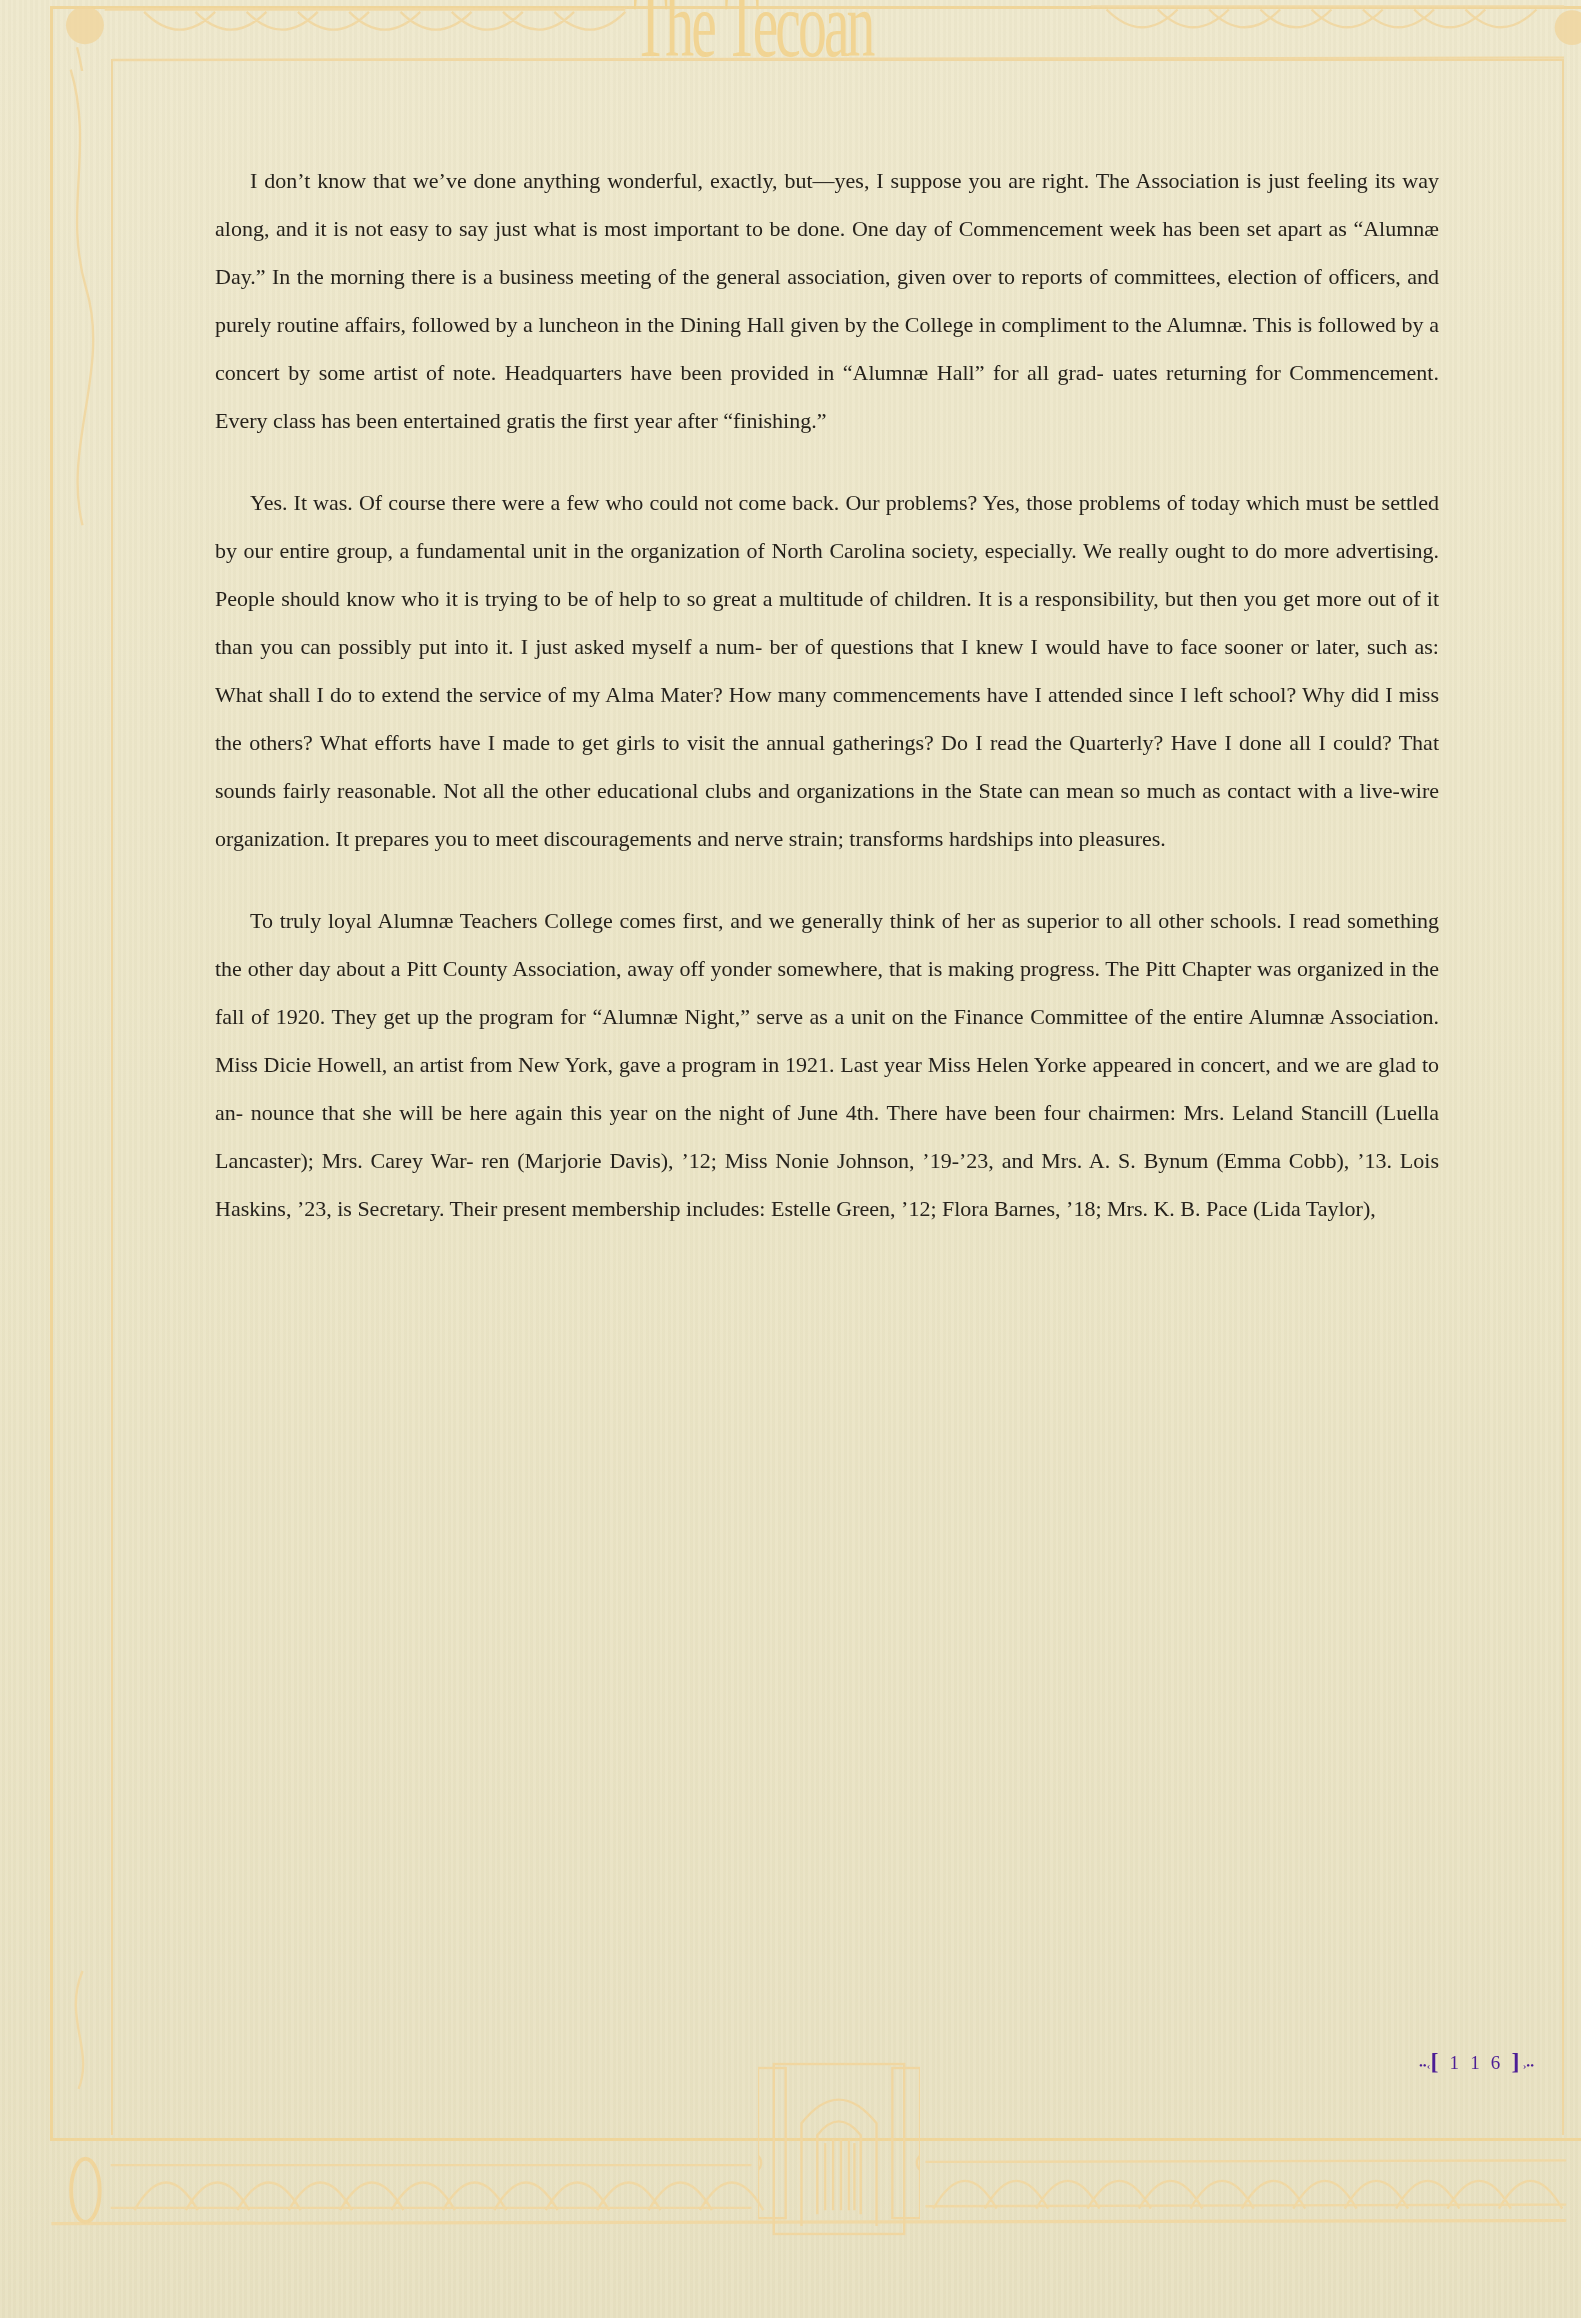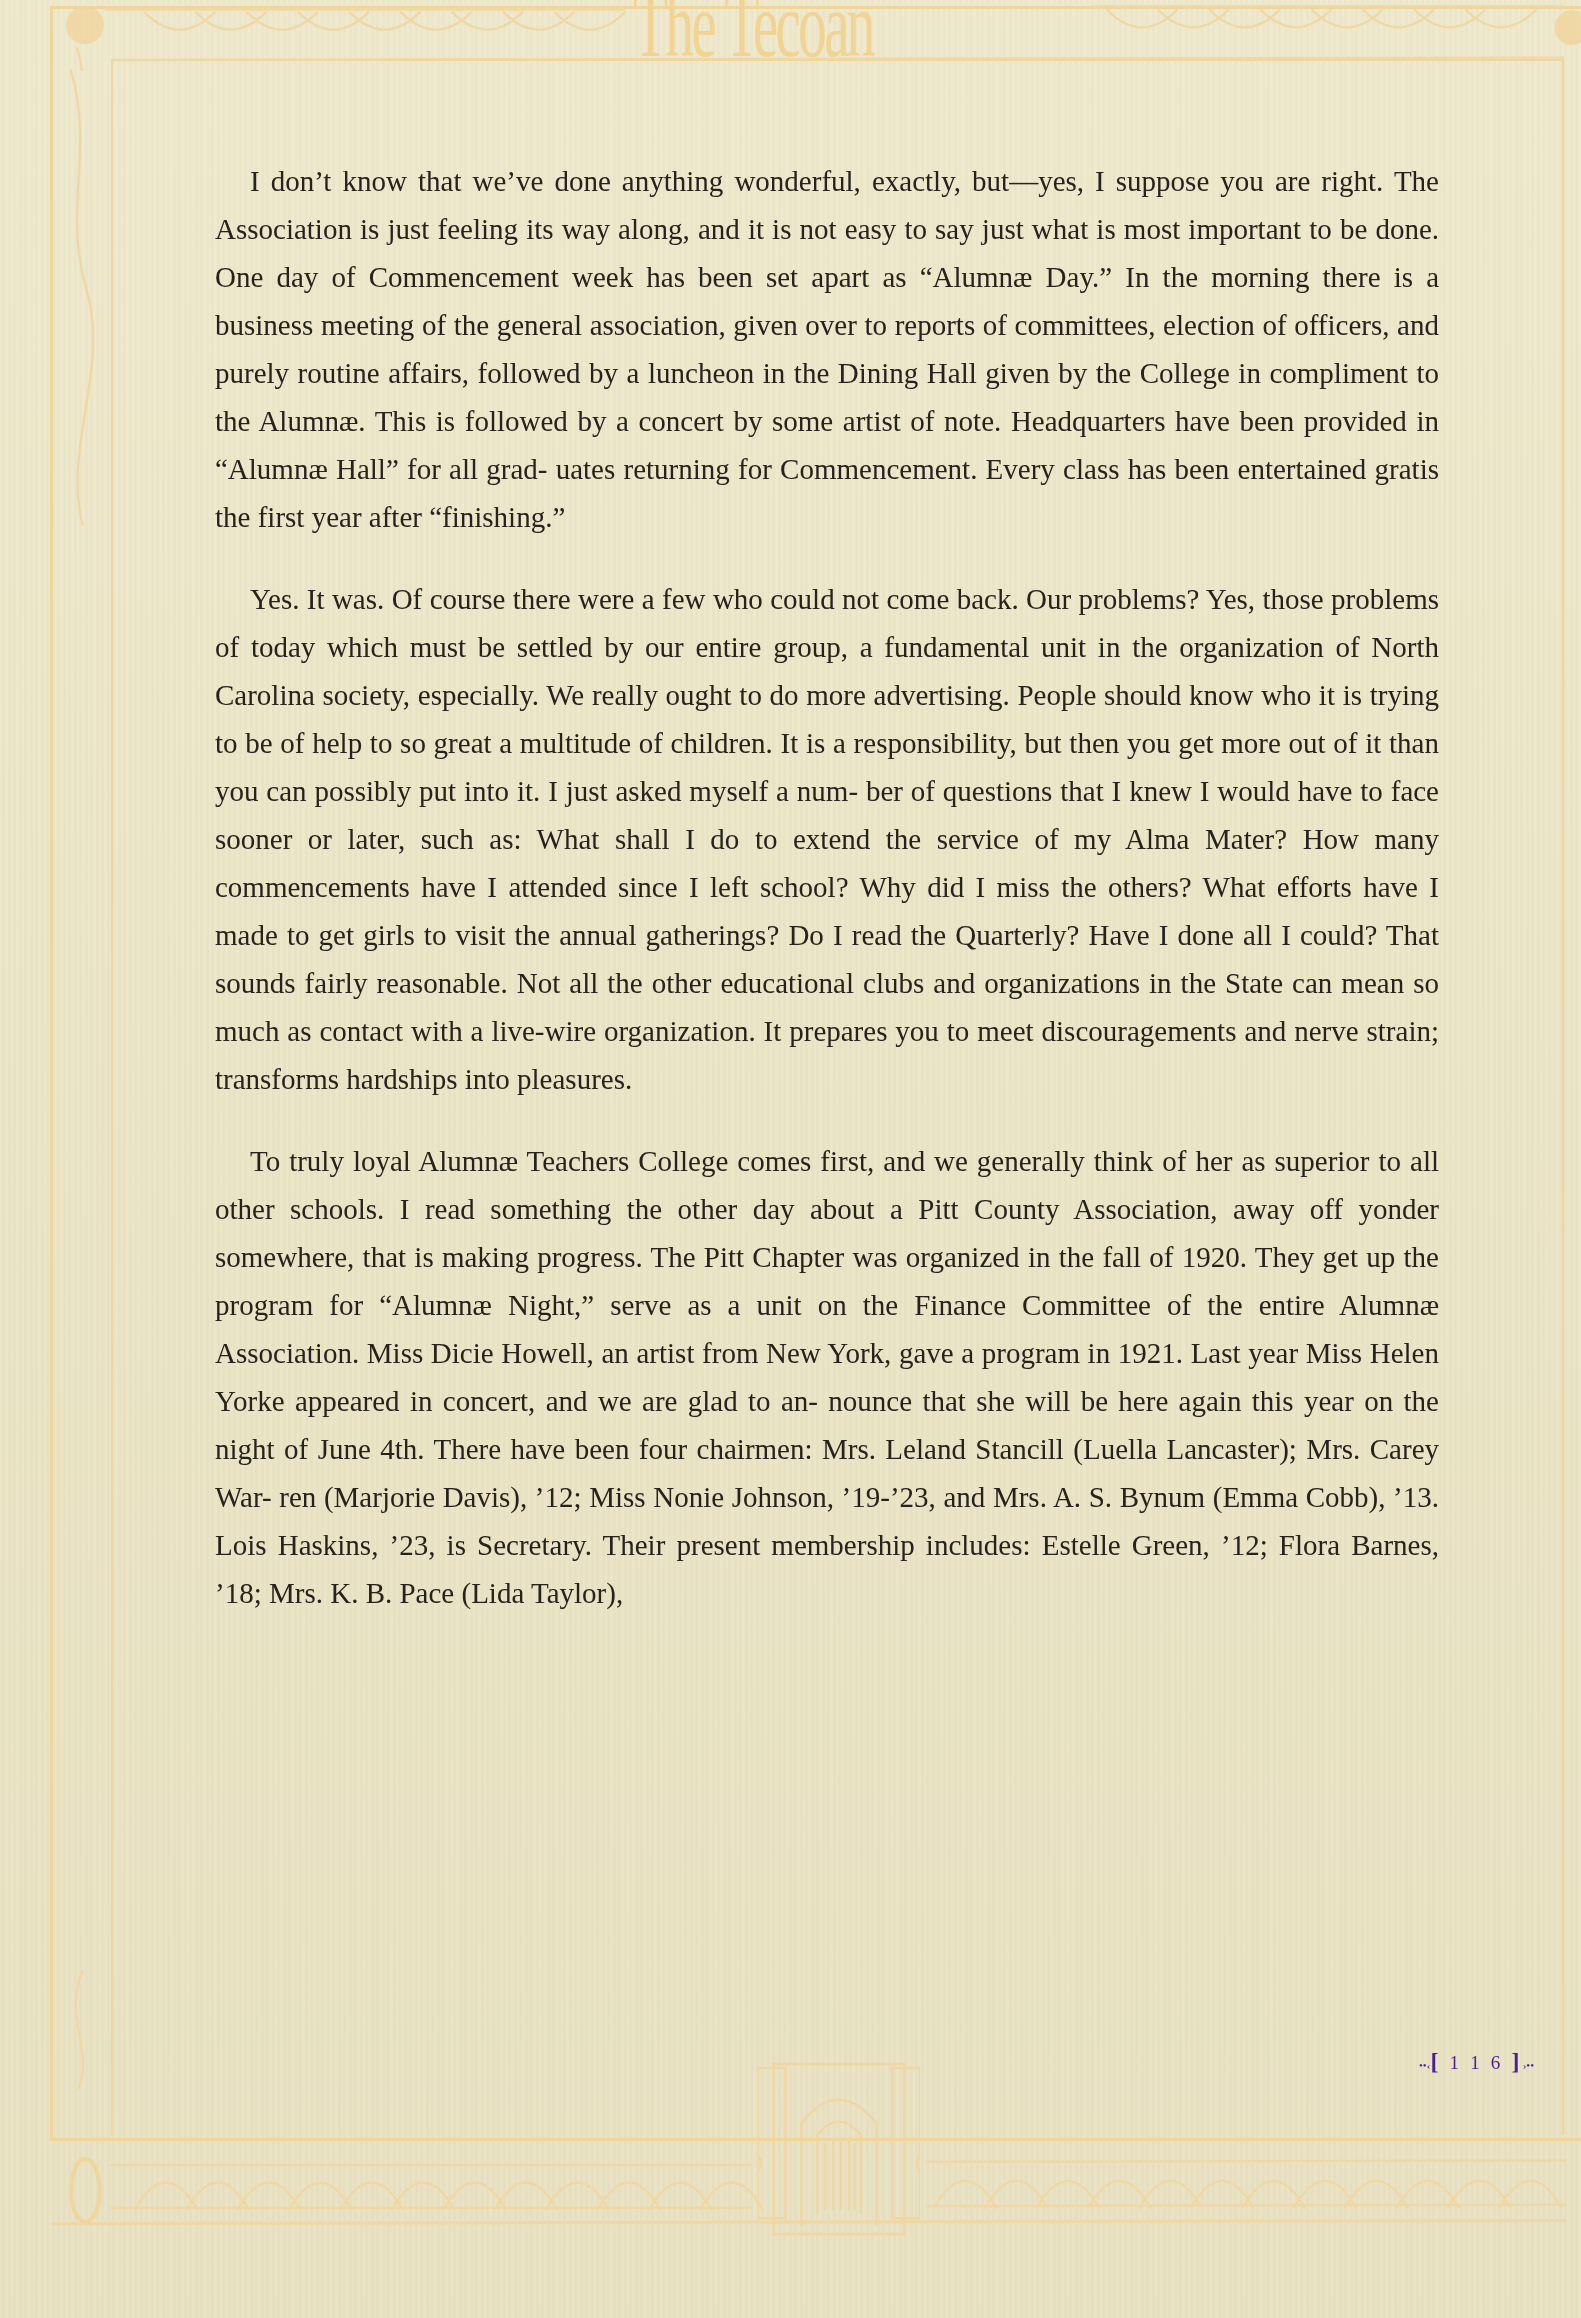--- a/index.html
+++ b/index.html
@@ -44,21 +44,21 @@
       color: #f1d493;
       white-space: nowrap;
       line-height: 1;
     }
     .arcs {
       position: absolute;
     }
     .text-block {
       position: absolute;
       left: 215px; top: 157px; width: 1224px;
-      font-size: 29px;
+      font-size: 22px;
       line-height: 48px;
       text-align: justify;
       color: #26221c;
     }
     .text-block p {
       margin: 0 0 34px 0;
       text-indent: 35px;
     }
     .page-number {
       position: absolute;

